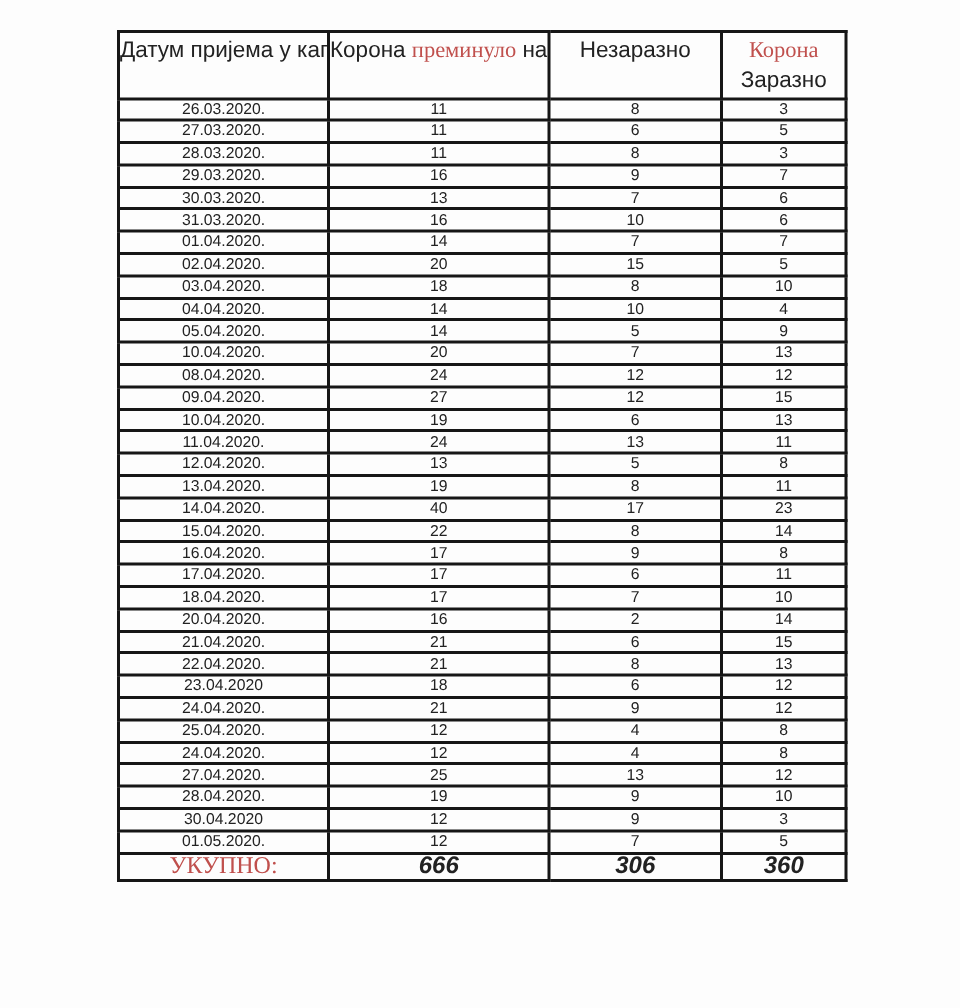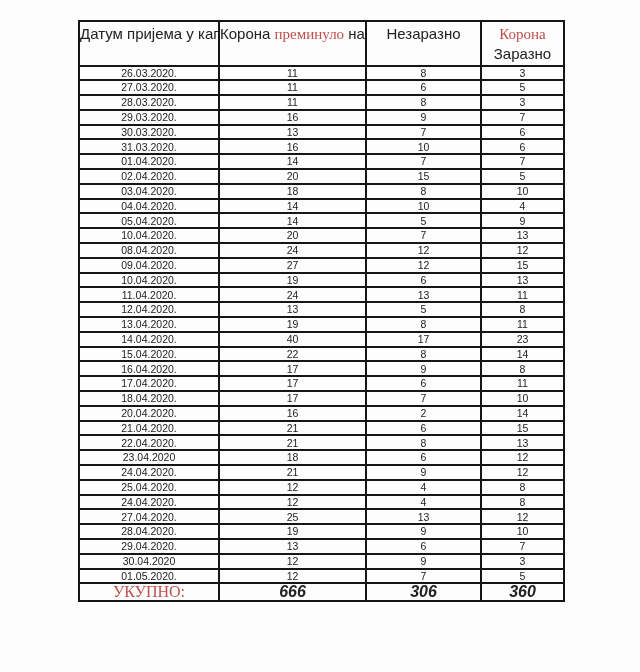--- a/index.html
+++ b/index.html
@@ -303,26 +303,20 @@
     <td>12</td>
   </tr>
 
   <tr>
     <td>28.04.2020.</td>
     <td>19</td>
     <td>9</td>
     <td>10</td>
   </tr>
 
-  <tr>
-    <td>29.04.2020.</td>
-    <td>13</td>
-    <td>6</td>
-    <td>7</td>
-  </tr>
 
   <tr>
     <td>30.04.2020</td>
     <td>12</td>
     <td>9</td>
     <td>3</td>
   </tr>
 
   <tr>
     <td>01.05.2020.</td>

